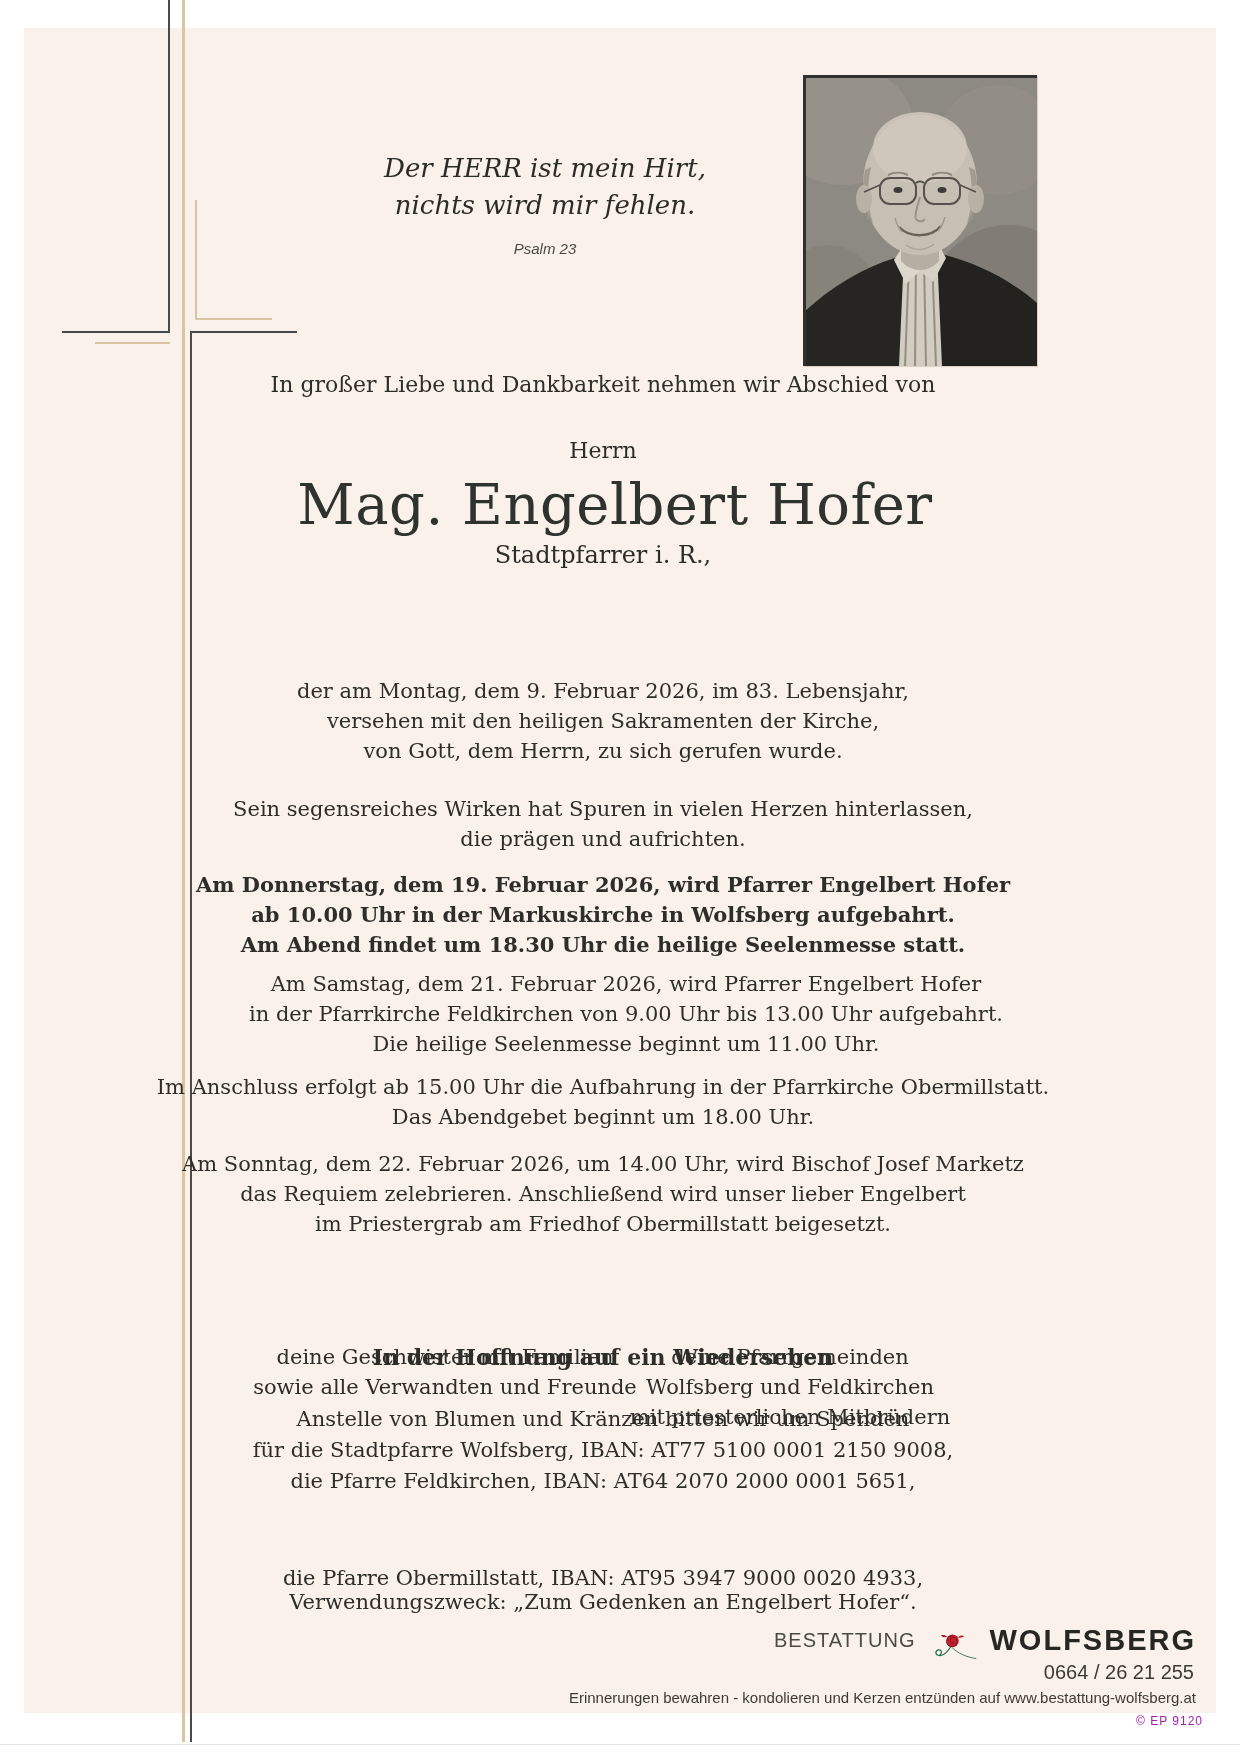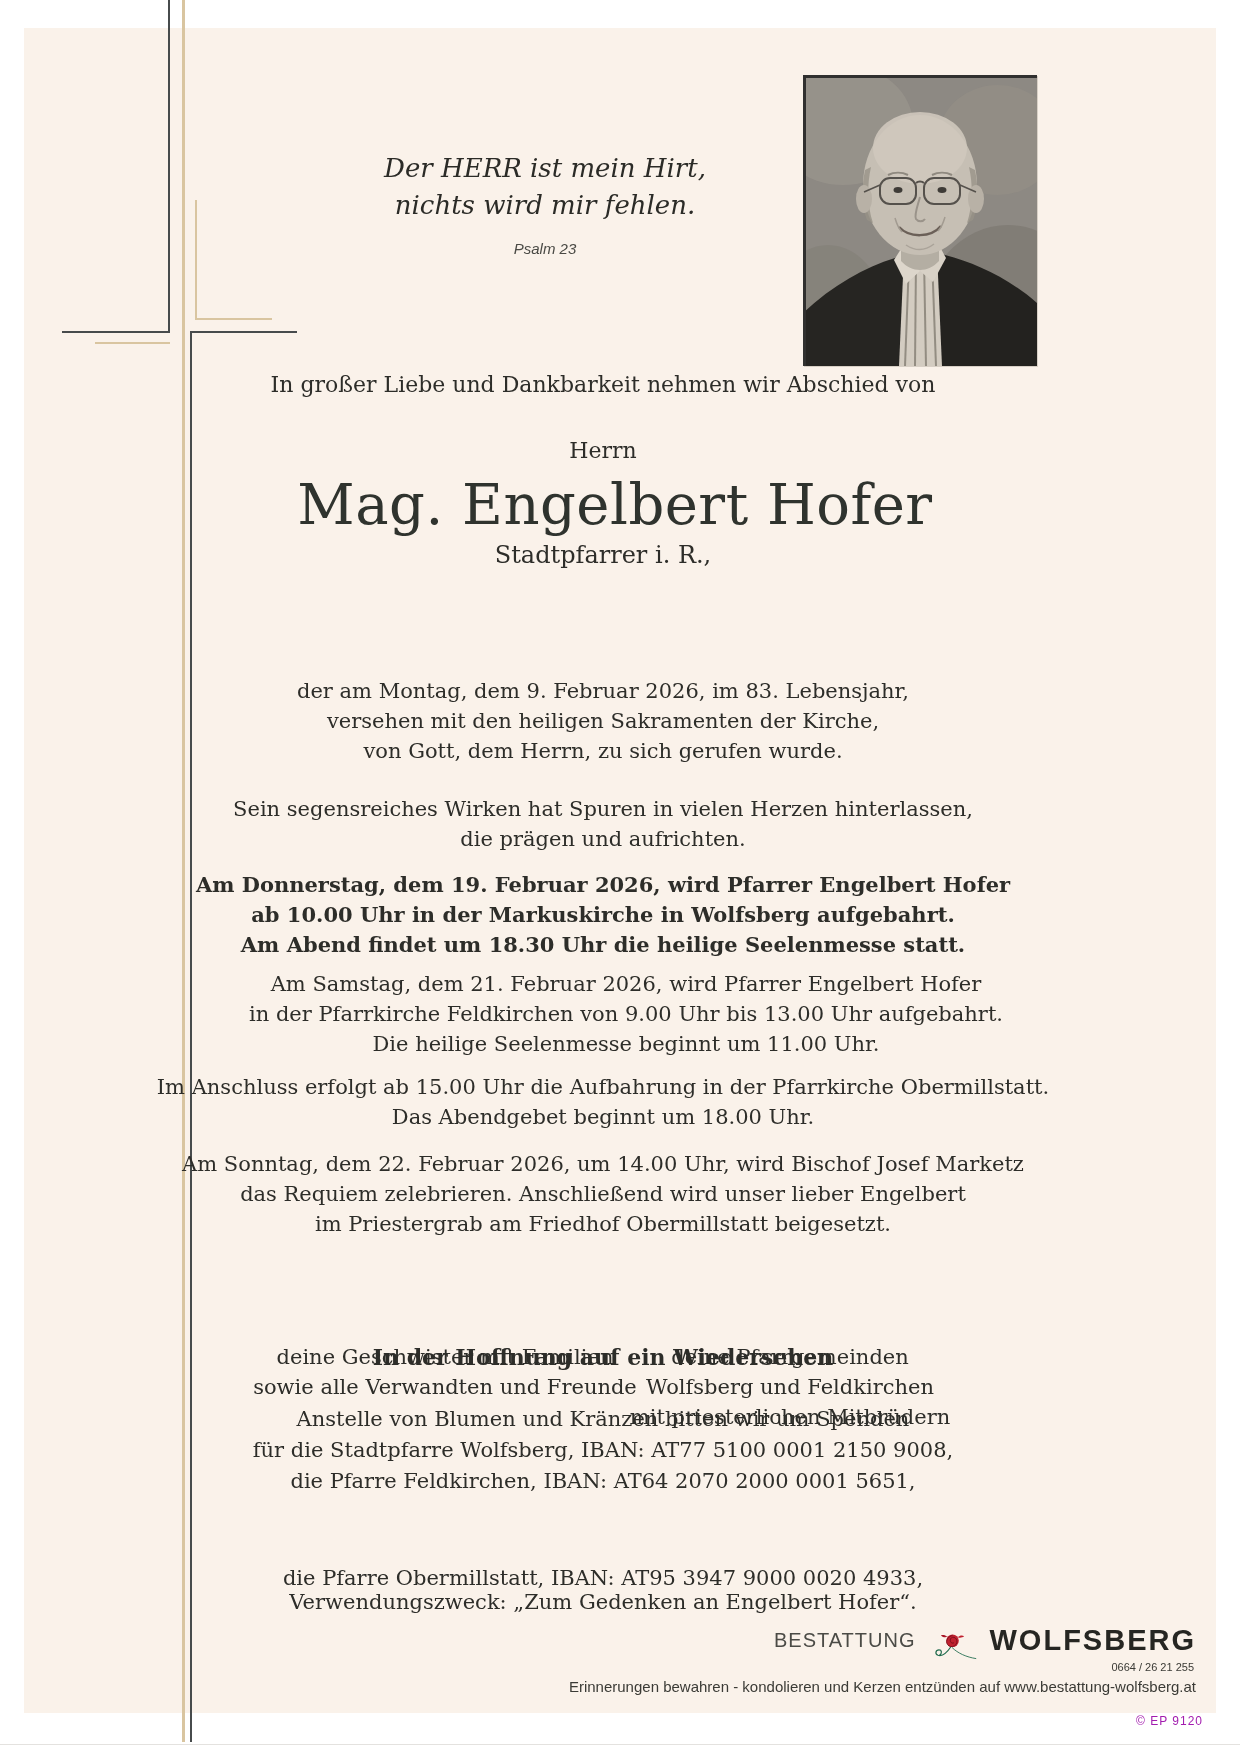--- a/index.html
+++ b/index.html
@@ -59,21 +59,21 @@
   .donations2{top:1566px;line-height:24px;}
 
   .funeral-logo{
     position:absolute;right:44px;top:1620px;width:720px;text-align:right;
     font-family:"Liberation Sans", sans-serif;
   }
   .brand-row{display:flex;justify-content:flex-end;align-items:center;gap:12px;height:40px;}
   .brand-prefix{font-size:20px;color:#4b4b46;letter-spacing:1px;}
   .brand-main{font-size:29px;font-weight:bold;color:#262622;letter-spacing:2px;}
   .rose-icon{width:58px;height:54px;margin:-4px -4px -18px -4px;overflow:visible;}
-  .brand-phone{font-size:11px;color:#3a3a35;margin-top:1px;padding-right:2px;}
+  .brand-phone{font-size:20px;color:#3a3a35;margin-top:1px;padding-right:2px;}
   .brand-footer{font-size:15px;color:#3b3b36;margin-top:5px;}
   .print-code{
     position:absolute;right:37px;top:1714px;font-family:"Liberation Sans", sans-serif;
     font-size:12px;color:#a21caf;letter-spacing:1px;
   }
 </style>
 </head>
 <body>
 
 <div class="card"></div>

